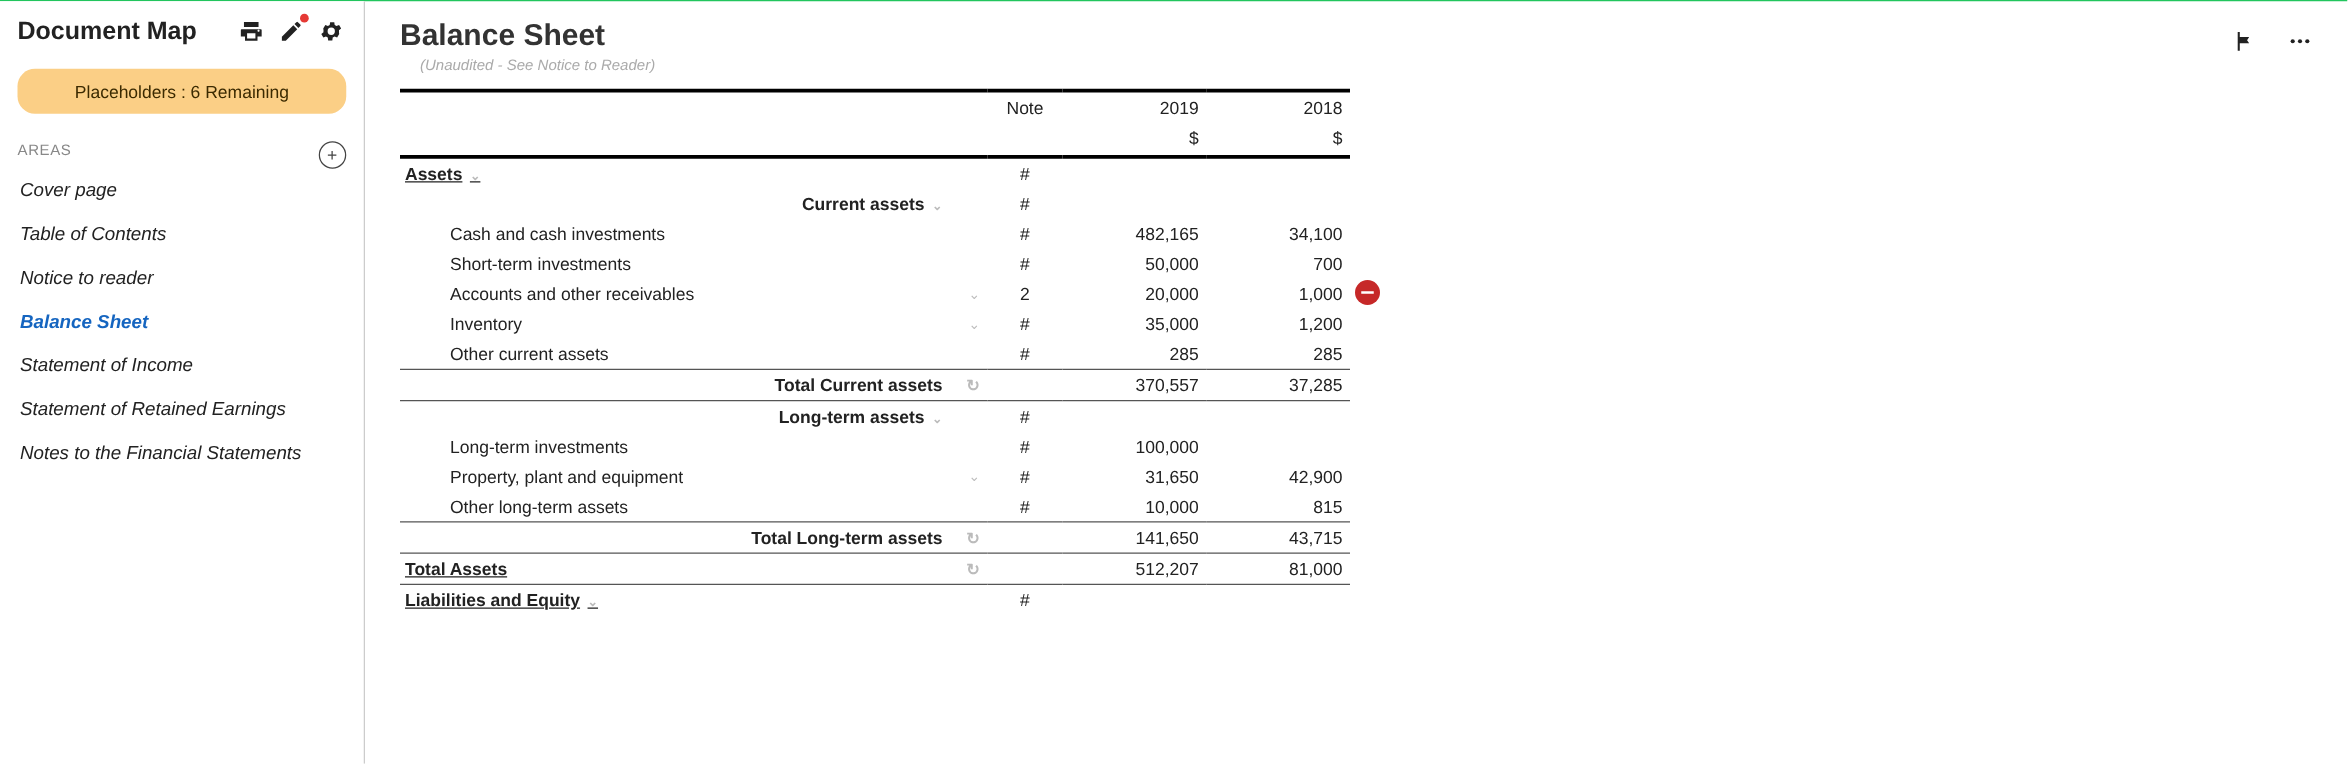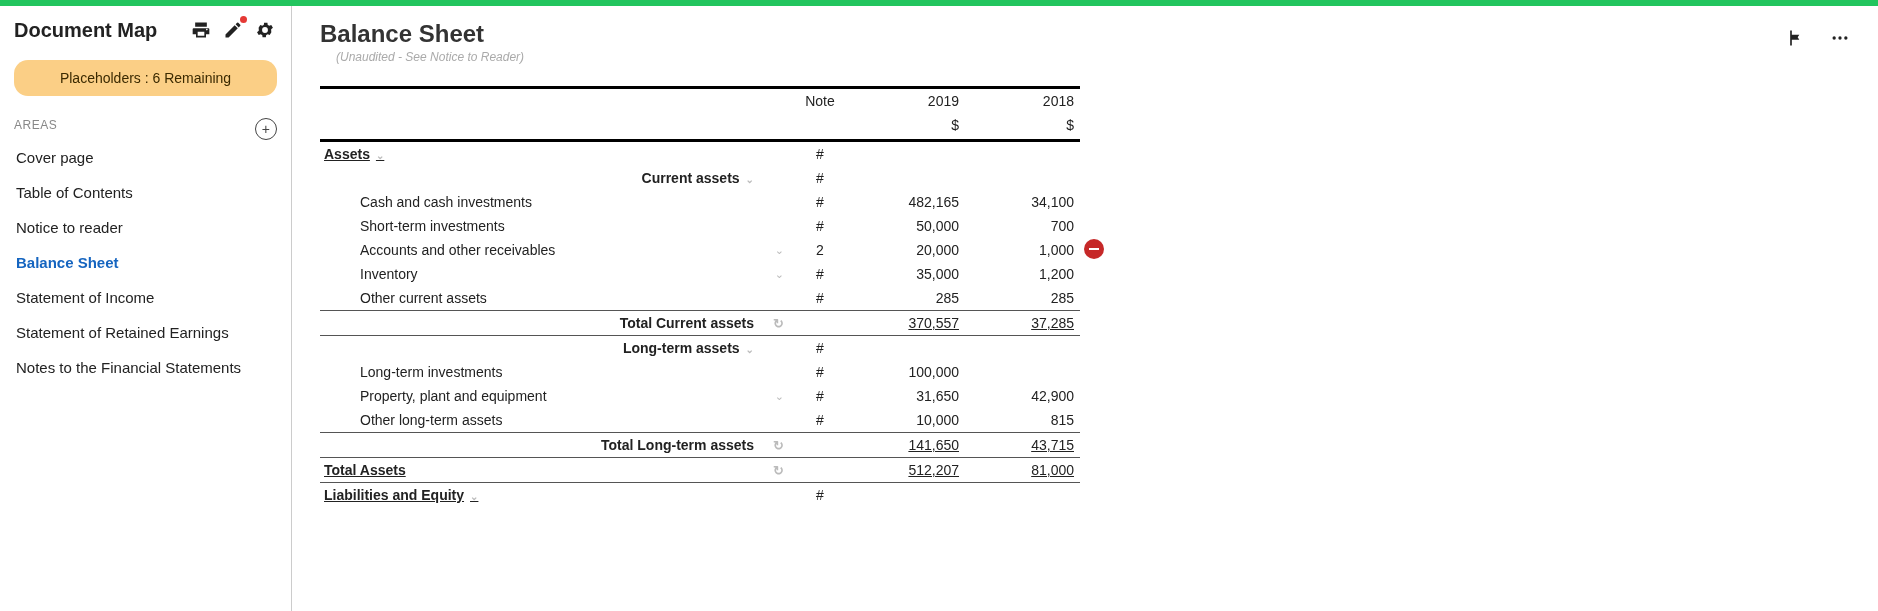--- a/index.html
+++ b/index.html
@@ -8,21 +8,21 @@
     font-family: "Segoe UI", -apple-system, Helvetica, Arial, sans-serif;
     font-size: 14px;
     color: #222;
     background: #fff;
     overflow: hidden;
   }
   .app {
     display: flex;
     width: 1878px;
     height: 611px;
-    border-top: 6px solid #22c55e;
+    border-top: 1px solid #22c55e;
   }
 
   
   .sidebar {
     width: 292px;
     border-right: 1px solid #ccc;
     padding: 12px 14px;
     background: #fff;
     flex-shrink: 0;
   }
@@ -69,20 +69,21 @@
     display:flex; align-items:center; justify-content:center;
     font-size: 14px; line-height: 1;
     cursor: pointer;
     color: #444;
   }
   .nav-item {
     padding: 9px 2px;
     font-size: 15px;
     color: #222;
     cursor: pointer;
+    font-style: italic;
   }
   .nav-item.active {
     color: #1565c0;
     font-weight: 700;
   }
 
   
   .main {
     flex: 1;
     position: relative;
@@ -112,21 +113,21 @@
     align-items: center;
     padding-top: 8px;
   }
   .main-actions .icon-btn {
     cursor: pointer;
     color: #222;
   }
 
   
   .sheet {
-    margin-top: 22px;
+    margin-top: 12px;
     width: 760px;
   }
   .sheet table {
     width: 100%;
     border-collapse: collapse;
   }
   .sheet thead tr.top-border th {
     border-top: 3px solid #000;
   }
   .sheet th {
@@ -156,21 +157,21 @@
   .indent-2 { padding-left: 40px !important; }
 
   .section-caret {
     color: #bbb;
     font-size: 10px;
     margin-left: 6px;
   }
 
   tr.line-above td { border-top: 1px solid #555; }
   tr.totalrow td { font-weight: 700; }
-  tr.totalrow td.num { font-weight: 400; text-decoration: underline; }
+  tr.totalrow td.num { font-weight: 400; }
 
   .refresh-icon {
     color: #bbb;
     font-size: 13px;
   }
 
   .minus-badge {
     position: absolute;
     width: 20px; height: 20px;
     background: #c62828;

